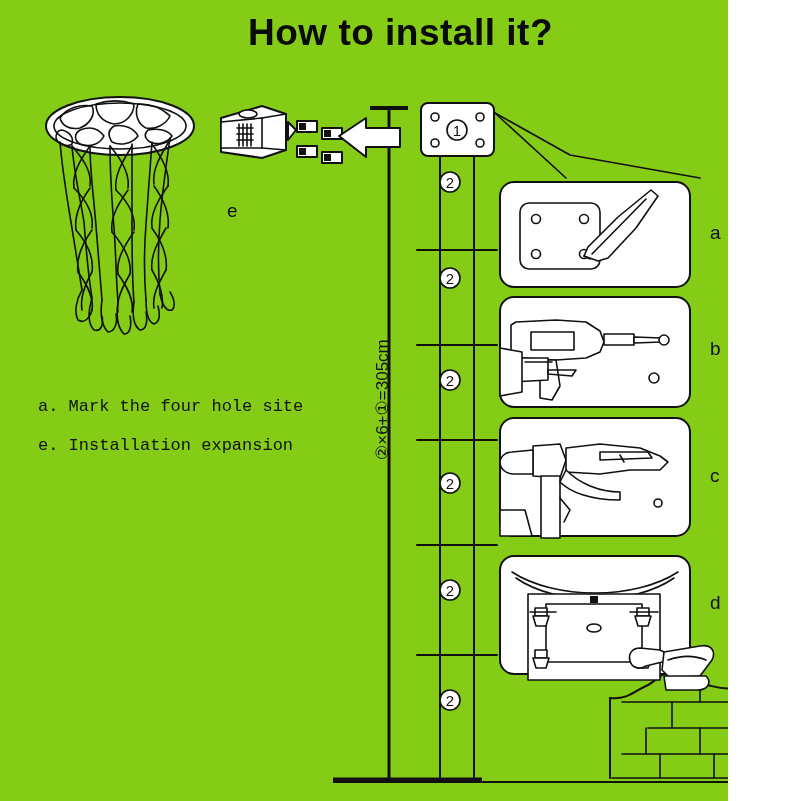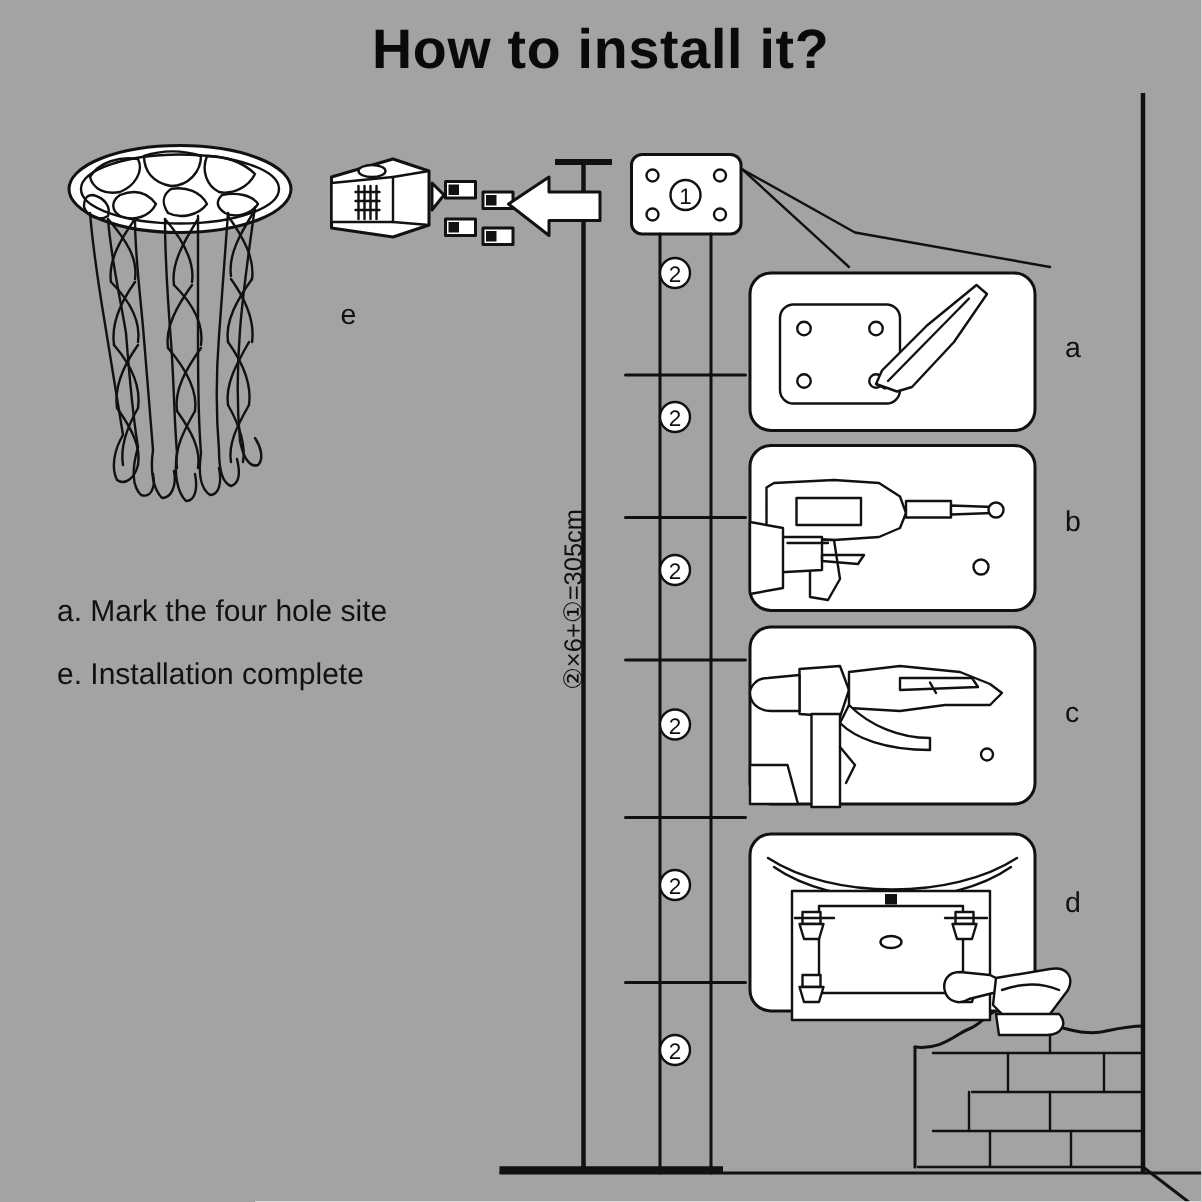--- a/index.html
+++ b/index.html
@@ -7,23 +7,23 @@
     margin: 0;
     padding: 0;
     background: #ffffff;
   }
   body {
     font-family: "Liberation Sans", sans-serif;
     color: #111111;
   }
   #page {
     position: relative;
-    width: 801px;
+    width: 728px;
     height: 801px;
-    background: #a3a3a3;
+    background: #84cc16;
     overflow: hidden;
   }
   #diagram-svg {
     position: absolute;
     left: 0;
     top: 0;
     width: 801px;
     height: 801px;
   }
   .ttl {
@@ -37,25 +37,26 @@
     letter-spacing: 0.5px;
     color: #0a0a0a;
   }
   .legend {
     position: absolute;
     left: 38px;
     top: 398px;
     width: 350px;
   }
   .legend-item {
-    font-size: 20px;
+    font-size: 17px;
     line-height: 1.0;
     color: #111111;
     margin-bottom: 22px;
     white-space: nowrap;
+    font-family: Liberation Mono, monospace;
   }
   .steplabel {
     position: absolute;
     font-size: 19px;
     color: #111111;
   }
   .hooplabel {
     position: absolute;
     font-size: 19px;
     color: #111111;
@@ -346,21 +347,21 @@
     </g>
 
     <g>
       <path class="lnf" d="M339,136 L366,118 L366,128 L400,128 L400,147 L366,147 L366,157 Z"></path>
     </g>
 
   </svg>
 
   <div class="legend">
     <div class="legend-item">a. Mark the four hole site</div>
-    <div class="legend-item">e. Installation complete</div>
+    <div class="legend-item">e. Installation expansion</div>
   </div>
 
   <div class="steplabel" style="left:710px; top:222px;">a</div>
   <div class="steplabel" style="left:710px; top:338px;">b</div>
   <div class="steplabel" style="left:710px; top:465px;">c</div>
   <div class="steplabel" style="left:710px; top:592px;">d</div>
 
   <div class="hooplabel" style="left:227px; top:200px;">e</div>
 
   <div class="dimlabel" style="left:372px; top:460px;">②×6+①=305cm</div>

